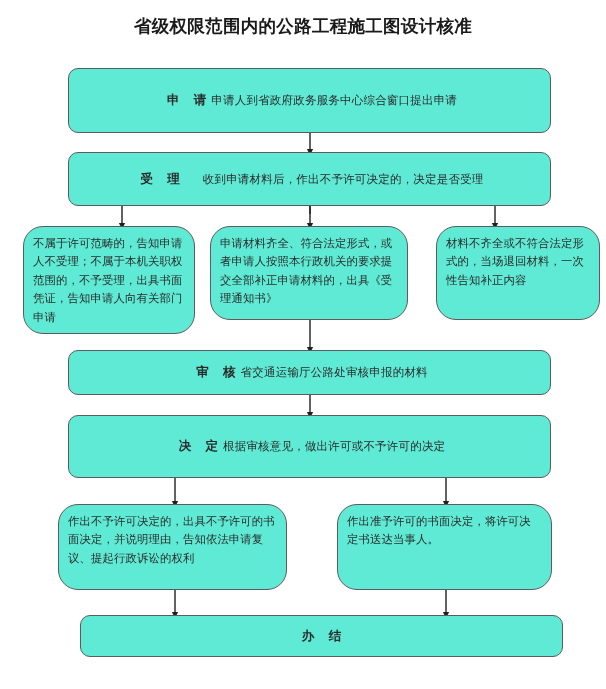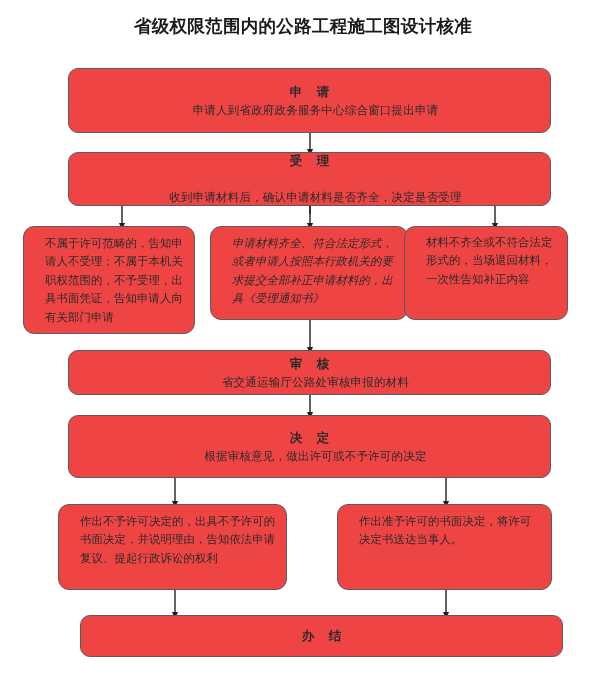--- a/index.html
+++ b/index.html
@@ -35,49 +35,48 @@
     letter-spacing: 0.3px;
     color: #1a1a1a;
     white-space: nowrap;
   }
 
   .node {
     position: absolute;
     box-sizing: border-box;
     border: 1.2px solid #5c5c5c;
     border-radius: 10px;
-    background: #ef4444;
+    background: #5eead4;
     display: flex;
-    flex-direction: column;
+    flex-direction: row;
     justify-content: center;
     align-items: center;
     color: #2b2b2b;
   }
 
   .node .heading {
     font-size: 12.5px;
     font-weight: bold;
     letter-spacing: 5px;
     text-indent: 5px;
     line-height: 1.5;
     margin-bottom: 1px;
   }
 
   .node .desc {
     font-size: 11.5px;
     line-height: 1.45;
     text-align: center;
     letter-spacing: 0.2px;
-    margin-left: 12px;
   }
 
   .node.branch {
     justify-content: flex-start;
-    align-items: flex-end;
-    border-radius: 11px;
+    align-items: flex-start;
+    border-radius: 20px;
   }
 
   .node.branch .desc {
     text-align: left;
     font-size: 11.4px;
     line-height: 1.62;
     padding: 7px 9px 0 9px;
     letter-spacing: 0.1px;
   }
 
@@ -129,32 +128,32 @@
     </g>
   </svg>
 
   <div class="node terminal" style="left:68px; top:68px; width:483px; height:65px;">
     <div class="heading">申  请</div>
     <div class="desc">申请人到省政府政务服务中心综合窗口提出申请</div>
   </div>
 
   <div class="node terminal" style="left:68px; top:152px; width:483px; height:54px;gap:18px;">
     <div class="heading">受  理</div>
-    <div class="desc">收到申请材料后，确认申请材料是否齐全，决定是否受理</div>
+    <div class="desc">收到申请材料后，作出不予许可决定的，决定是否受理</div>
   </div>
 
   <div class="node branch" style="left:23px; top:226px; width:172px; height:108px;">
     <div class="desc">不属于许可范畴的，告知申请人不受理；不属于本机关职权范围的，不予受理，出具书面凭证，告知申请人向有关部门申请</div>
   </div>
 
-  <div class="node branch" style="left:210px; top:226px; width:198px; height:94px;font-style:italic;">
+  <div class="node branch" style="left:210px; top:226px; width:198px; height:94px;">
     <div class="desc">申请材料齐全、符合法定形式，或者申请人按照本行政机关的要求提交全部补正申请材料的，出具《受理通知书》</div>
   </div>
 
-  <div class="node branch" style="left:404px; top:226px; width:164px; height:94px;font-family:Liberation Mono, monospace;">
+  <div class="node branch" style="left:436px; top:226px; width:164px; height:94px;">
     <div class="desc">材料不齐全或不符合法定形式的，当场退回材料，一次性告知补正内容</div>
   </div>
 
   <div class="node terminal" style="left:68px; top:350px; width:483px; height:45px;">
     <div class="heading">审  核</div>
     <div class="desc">省交通运输厅公路处审核申报的材料</div>
   </div>
 
   <div class="node terminal" style="left:68px; top:415px; width:483px; height:63px;">
     <div class="heading">决  定</div>

